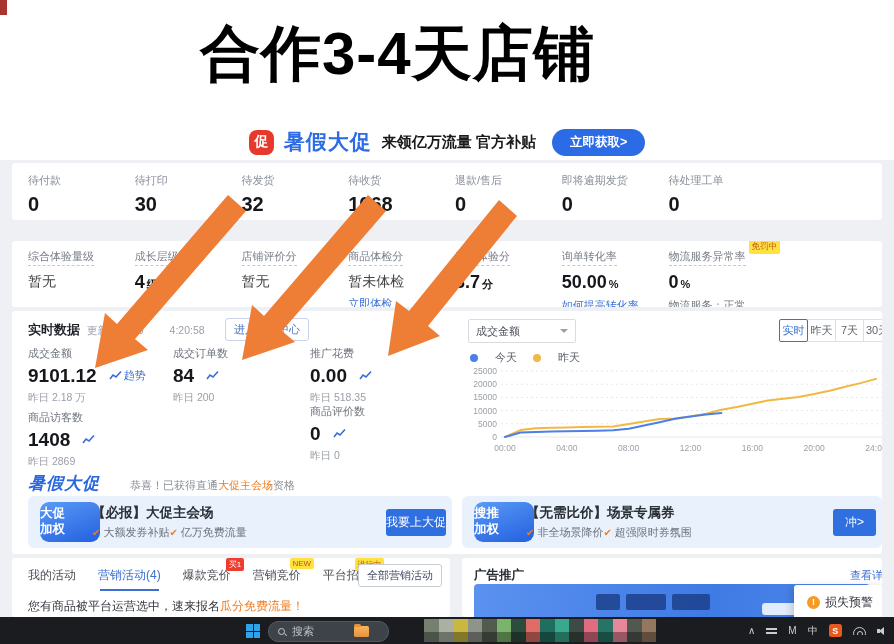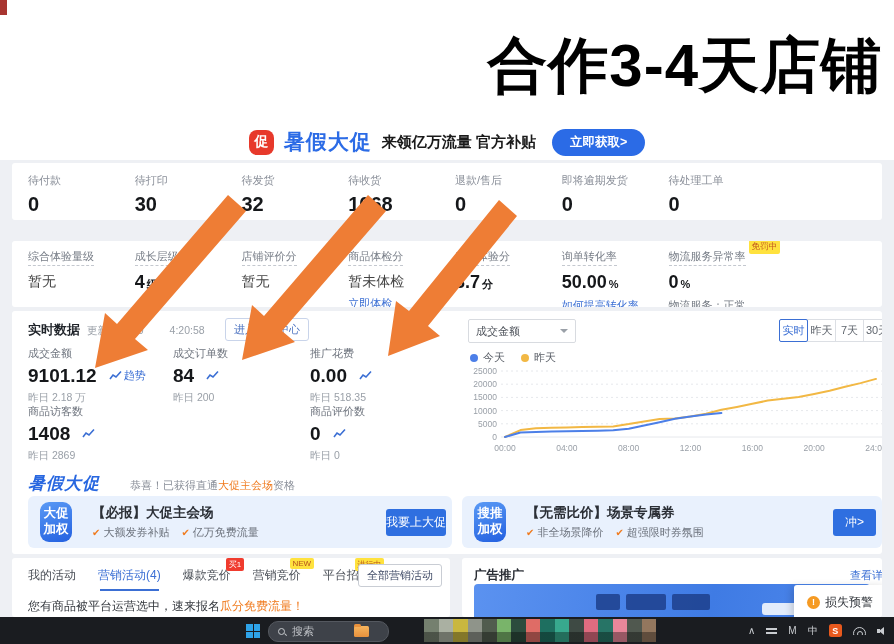--- a/index.html
+++ b/index.html
@@ -1,19 +1,19 @@
 <!DOCTYPE html>
 <html><head>
 <meta charset="utf-8">
 <style>
   html,body{margin:0;padding:0;background:#fff;}
   body{width:894px;height:644px;overflow:hidden;font-family:"Liberation Sans","DejaVu Sans",sans-serif;}
   .page{position:relative;width:894px;height:644px;background:#fff;overflow:hidden;}
   .corner-mark{position:absolute;left:0;top:0;width:7px;height:15px;background:#a83530;}
-  .big-title{position:absolute;left:200px;right:0;top:14px;margin:12px;text-align:right;
+  .big-title{position:absolute;left:200px;right:0;top:14px;margin:0;text-align:left;
     font-size:60px;font-weight:700;color:#000;letter-spacing:1px;}
   
   .promo-row{position:absolute;left:0;right:0;top:126px;height:32px;display:flex;align-items:center;justify-content:center;gap:10px;}
   .cu-badge{width:25px;height:25px;background:#e7392b;border-radius:8px;color:#fff;font-size:14px;font-weight:700;
     display:flex;align-items:center;justify-content:center;}
   .brand{color:#2b6be6;font-size:21px;font-weight:800;letter-spacing:1px;}
   .promo-text{color:#1a1a1a;font-size:15px;font-weight:700;}
   .promo-btn{margin-left:6px;background:#2b6be6;color:#fff;border:none;border-radius:15px;padding:5px 18px;
     font-size:12.5px;font-weight:700;cursor:pointer;font-family:inherit;}
   .gray-band{position:absolute;left:0;top:160px;width:894px;height:457px;background:#eef0f4;}
@@ -48,38 +48,38 @@
   .rt-trend{display:flex;align-items:center;gap:2px;color:#3b6fd4;font-size:11px;text-decoration:none;cursor:pointer;}
   .rt-yest{font-size:10.5px;color:#9aa0a8;margin-top:6px;}
   .rt-dropdown{position:absolute;left:456px;top:8px;width:92px;height:22px;border:1px solid #d8dbe0;border-radius:2px;
     display:flex;align-items:center;justify-content:space-between;padding:0 7px;font-size:11px;color:#4a4f57;cursor:pointer;background:#fff;}
   .dd-caret{width:0;height:0;border-left:4px solid transparent;border-right:4px solid transparent;border-top:4px solid #9aa0a8;}
   .range-tabs{position:absolute;left:768px;top:8px;display:flex;}
   .range-tab{width:27px;height:21px;border:1px solid #dcdfe4;background:#fff;color:#60666e;font-size:11px;
     display:flex;align-items:center;justify-content:center;margin-left:-1px;cursor:pointer;}
   .range-tab.active{border-color:#3b6fd4;color:#3b6fd4;z-index:2;border-radius:2px;}
   .legend{position:absolute;left:458px;top:39px;display:flex;gap:16px;align-items:center;font-size:11px;color:#5a5f67;}
-  .legend-item{display:flex;align-items:center;gap:5px;}
+  .legend-item{display:flex;align-items:center;gap:17px;}
   .legend-dot{width:8px;height:8px;border-radius:50%;}
   #chart-svg{position:absolute;left:440px;top:52px;}
   
   .card-summer{top:466px;height:88px;}
   .ss-logo{position:absolute;left:16px;top:6px;font-size:17px;font-weight:800;color:#2867e0;letter-spacing:1px;font-style:italic;}
   .ss-congrats{position:absolute;left:118px;top:12px;font-size:11px;color:#8a8f99;}
   .ss-congrats .hl{color:#f07b1f;}
   .ss-war-btn{position:absolute;left:248px;top:7px;border:1px solid #a9c3ee;background:#fff;color:#3b6fd4;
     font-size:11px;border-radius:3px;padding:3px 22px;cursor:pointer;font-family:inherit;margin-top:32px;}
   .s-card{position:absolute;top:30px;height:52px;background:#e9f1fd;border-radius:6px;}
   .s-card.left{left:16px;width:424px;}
   .s-card.right{left:450px;width:420px;}
-  .ss-badge{position:absolute;left:12px;top:6px;width:32px;height:40px;border-radius:9px;
+  .ss-badge{position:absolute;left:12px;top:6px;width:60px;height:40px;border-radius:9px;
     background:linear-gradient(160deg,#5a9af5,#2360e0);color:#fff;font-size:12.5px;font-weight:700;line-height:1.25;
-    display:flex;flex-direction:column;align-items:center;justify-content:center;}
+    display:flex;flex-direction:column;justify-content:center;}
   .ss-card-title{position:absolute;left:64px;top:8px;font-size:13.5px;font-weight:700;color:#2b2f36;}
-  .ss-checks{position:absolute;left:64px;top:29px;display:flex;gap:12px;font-size:11px;color:#6d737d;text-align:center;}
+  .ss-checks{position:absolute;left:64px;top:29px;display:flex;font-size:11px;color:#6d737d;text-align:center;}
   .check-icon{color:#f07b1f;margin-right:3px;font-size:10px;}
   .ss-cta{position:absolute;top:13px;background:#2f6fe0;color:#fff;border:none;border-radius:3px;
     font-size:12px;padding:5px 0;cursor:pointer;font-family:inherit;}
   .ss-cta.left-cta{right:6px;}
   .ss-cta.right-cta{right:6px;padding:5px 12px;}
   
   .card-activities{top:558px;height:59px;width:438px;}
   .tabs-row{position:absolute;left:16px;top:9px;display:flex;gap:22px;align-items:center;}
   .tab{position:relative;font-size:12px;color:#4a4f57;cursor:pointer;white-space:nowrap;}
   .tab.active{color:#3b6fd4;}
@@ -264,21 +264,21 @@
       <div class="rt-value-row">
         <span class="rt-value">0.00</span>
         <a class="rt-trend">
             <svg width="13" height="11" viewBox="0 0 13 11">
               <polyline points="1,9 4,5 7,7 12,1.5" stroke="#3b6fd4" stroke-width="1.6" fill="none"></polyline>
             </svg>
           </a>
       </div>
       <div class="rt-yest">昨日 518.35</div>
     </div>
-    <div class="rt-cell" style="left:16px;top:93px;">
+    <div class="rt-cell" style="left:16px;top:99px;">
       <div class="rt-label">商品访客数</div>
       <div class="rt-value-row">
         <span class="rt-value">1408</span>
         <a class="rt-trend">
             <svg width="13" height="11" viewBox="0 0 13 11">
               <polyline points="1,9 4,5 7,7 12,1.5" stroke="#3b6fd4" stroke-width="1.6" fill="none"></polyline>
             </svg>
           </a>
       </div>
       <div class="rt-yest">昨日 2869</div>

